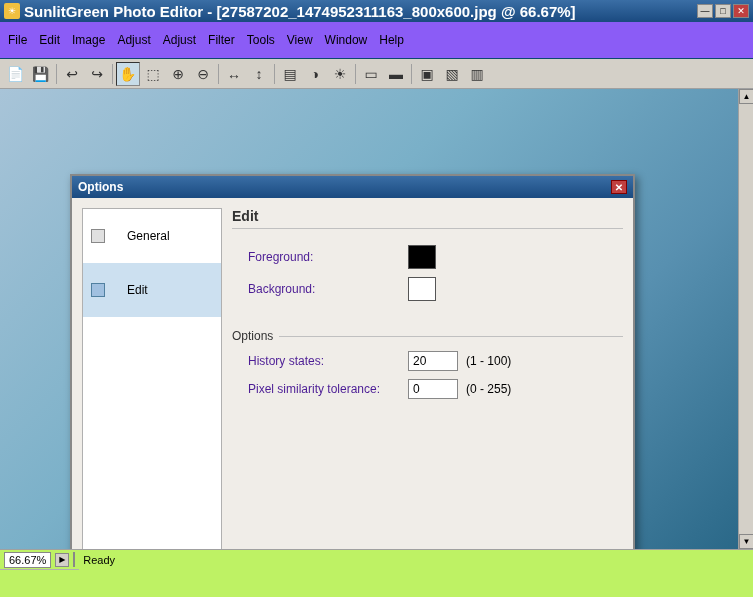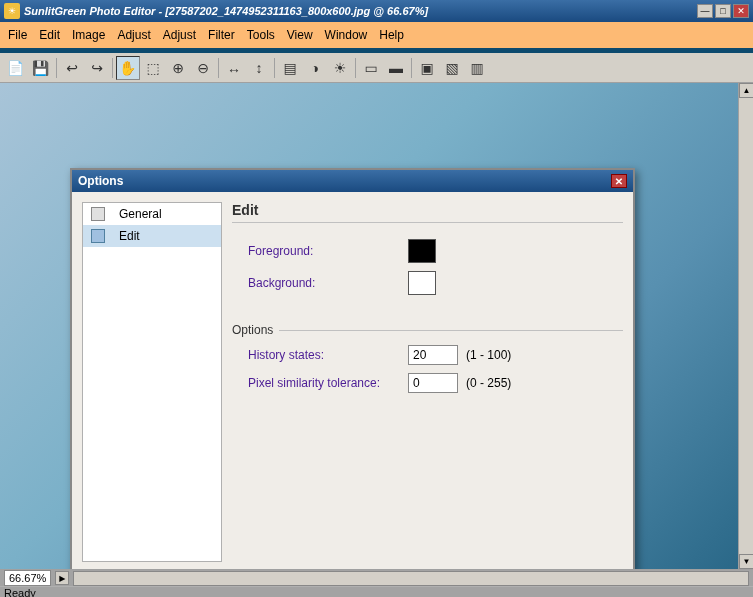--- a/index.html
+++ b/index.html
@@ -42,23 +42,22 @@
       width: 16px;
       height: 16px;
       background: #f0c040;
       border-radius: 2px;
       display: flex;
       align-items: center;
       justify-content: center;
       font-size: 9px;
     }
     .title-text {
-      font-size: 11px;
+      font-size: 15px;
       font-weight: bold;
-      font-style: italic;
     }
     .title-bar-controls {
       display: flex;
       gap: 2px;
     }
     .title-btn {
       width: 16px;
       height: 14px;
       background: #d4d0c8;
       border: 1px solid #888;
@@ -66,26 +65,26 @@
       align-items: center;
       justify-content: center;
       font-size: 9px;
       cursor: pointer;
       color: #000;
     }
     .title-btn.close { background: #c04040; color: white; }
 
     
     .menu-bar {
-      background: #fdba74;
-      height: 31px;
+      background: #8b5cf6;
+      height: 37px;
       display: flex;
       align-items: center;
       padding: 0 2px;
-      border-bottom: 5px solid #0c4a6e;
+      border-bottom: 1px solid #0c4a6e;
       flex-shrink: 0;
     }
     .menu-item {
       padding: 2px 6px;
       font-size: 12px;
       cursor: pointer;
       height: 100%;
       display: flex;
       align-items: center;
     }
@@ -150,25 +149,24 @@
       border: 1px solid #888;
       display: flex;
       align-items: center;
       justify-content: center;
       font-size: 8px;
       cursor: pointer;
     }
 
     
     .status-bar {
-      height: 28px;
-      background: #a3a3a3;
+      height: 48px;
+      background: #bef264;
       border-top: 1px solid #a0a0a0;
       display: flex;
-      flex-direction: column;
       flex-shrink: 0;
     }
     .status-top {
       height: 20px;
       display: flex;
       align-items: center;
       padding: 0 4px;
       gap: 4px;
       border-bottom: 1px solid #b0b0b0;
     }
@@ -244,22 +242,22 @@
     
     .dialog-left {
       width: 140px;
       background: white;
       border: 1px solid #b0b0b0;
       flex-shrink: 0;
     }
     .nav-item {
       display: flex;
       align-items: center;
-      padding: 4px 8px;
-      gap: 14px;
+      padding: 20px 8px;
+      gap: 22px;
       cursor: pointer;
       font-size: 12px;
     }
     .nav-item.active { background: #cce0f0; }
     .nav-icon {
       width: 14px;
       height: 14px;
       flex-shrink: 0;
     }
     .nav-icon-general {

